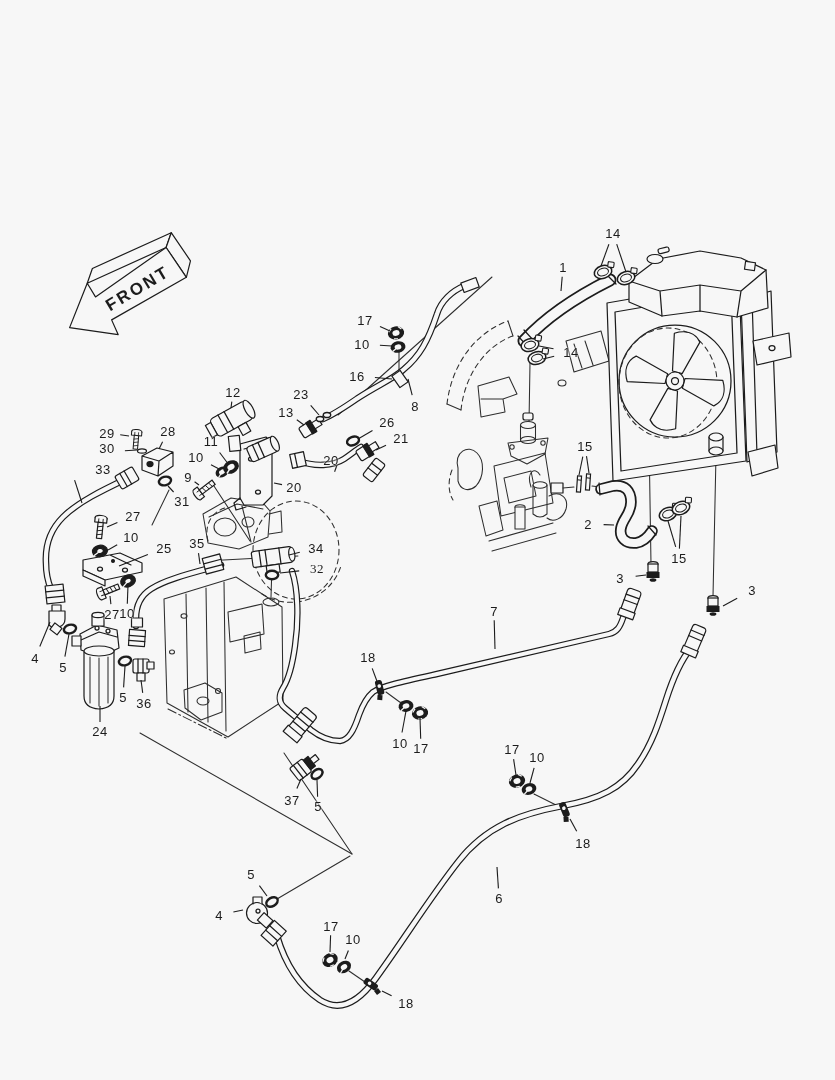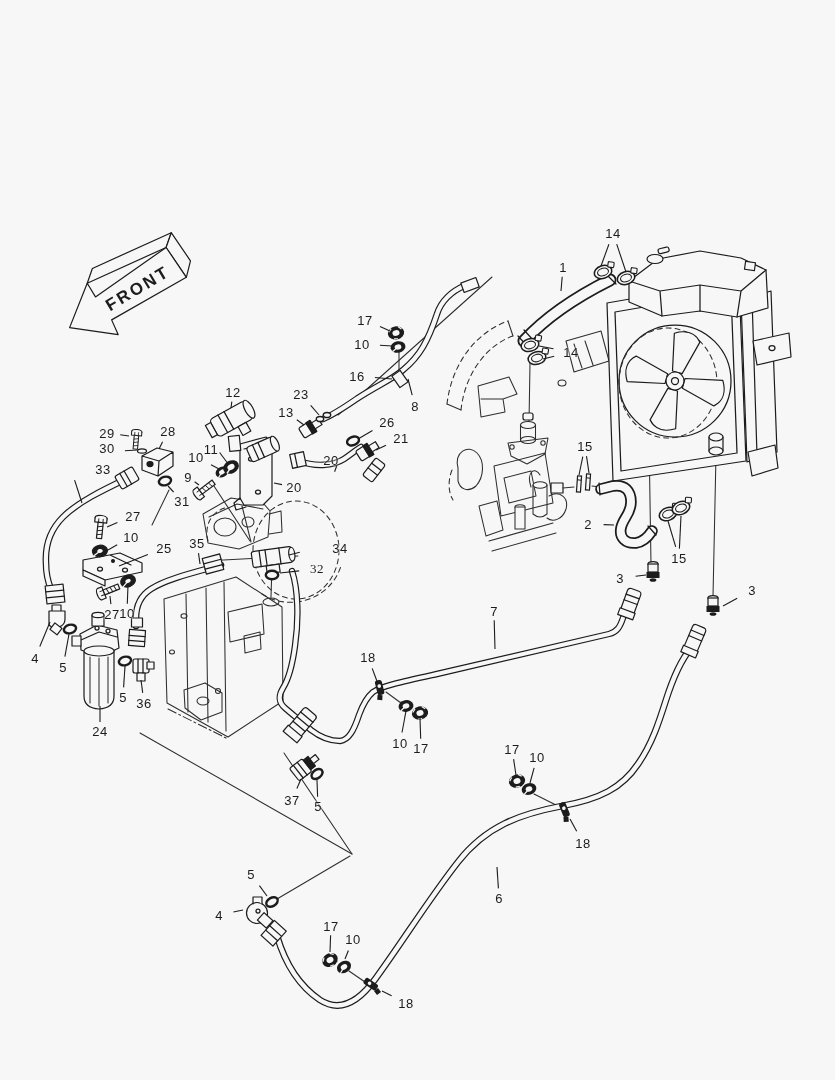--- a/index.html
+++ b/index.html
@@ -469,37 +469,37 @@
       <div class="callout" style="left: 415px; top: 406px;">8</div>
       <div class="callout" style="left: 571px; top: 352px;">14</div>
       <div class="callout" style="left: 233px; top: 392px;">12</div>
       <div class="callout" style="left: 301px; top: 394px;">23</div>
       <div class="callout" style="left: 286px; top: 412px;">13</div>
       <div class="callout" style="left: 387px; top: 422px;">26</div>
       <div class="callout" style="left: 401px; top: 438px;">21</div>
       <div class="callout" style="left: 107px; top: 433px;">29</div>
       <div class="callout" style="left: 168px; top: 431px;">28</div>
       <div class="callout" style="left: 107px; top: 448px;">30</div>
-      <div class="callout" style="left: 211px; top: 441px; margin-top: 8px;">11</div>
+      <div class="callout" style="left: 211px; top: 441px;">11</div>
       <div class="callout" style="left: 196px; top: 457px;">10</div>
       <div class="callout" style="left: 188px; top: 477px;">9</div>
       <div class="callout" style="left: 71px; top: 469px; margin-left: 32px;">33</div>
       <div class="callout" style="left: 182px; top: 501px;">31</div>
       <div class="callout" style="left: 294px; top: 487px;">20</div>
       <div class="callout" style="left: 331px; top: 460px;">20</div>
       <div class="callout" style="left: 585px; top: 446px;">15</div>
       <div class="callout" style="left: 588px; top: 524px;">2</div>
       <div class="callout" style="left: 679px; top: 558px;">15</div>
       <div class="callout" style="left: 620px; top: 578px;">3</div>
       <div class="callout" style="left: 752px; top: 590px;">3</div>
       <div class="callout" style="left: 133px; top: 516px;">27</div>
       <div class="callout" style="left: 131px; top: 537px;">10</div>
       <div class="callout" style="left: 164px; top: 548px;">25</div>
       <div class="callout" style="left: 197px; top: 543px;">35</div>
-      <div class="callout" style="left: 316px; top: 548px; margin-left: 24px;">34</div>
+      <div class="callout" style="left: 316px; top: 548px;">34</div>
       <div class="callout" style="left: 317px; top: 569px; font-family: Liberation Serif, serif;">32</div>
       <div class="callout" style="left: 112px; top: 614px;">27</div>
       <div class="callout" style="left: 127px; top: 613px;">10</div>
       <div class="callout" style="left: 35px; top: 658px;">4</div>
       <div class="callout" style="left: 63px; top: 667px;">5</div>
       <div class="callout" style="left: 100px; top: 731px;">24</div>
       <div class="callout" style="left: 123px; top: 697px;">5</div>
       <div class="callout" style="left: 144px; top: 703px;">36</div>
       <div class="callout" style="left: 494px; top: 611px;">7</div>
       <div class="callout" style="left: 368px; top: 657px;">18</div>

